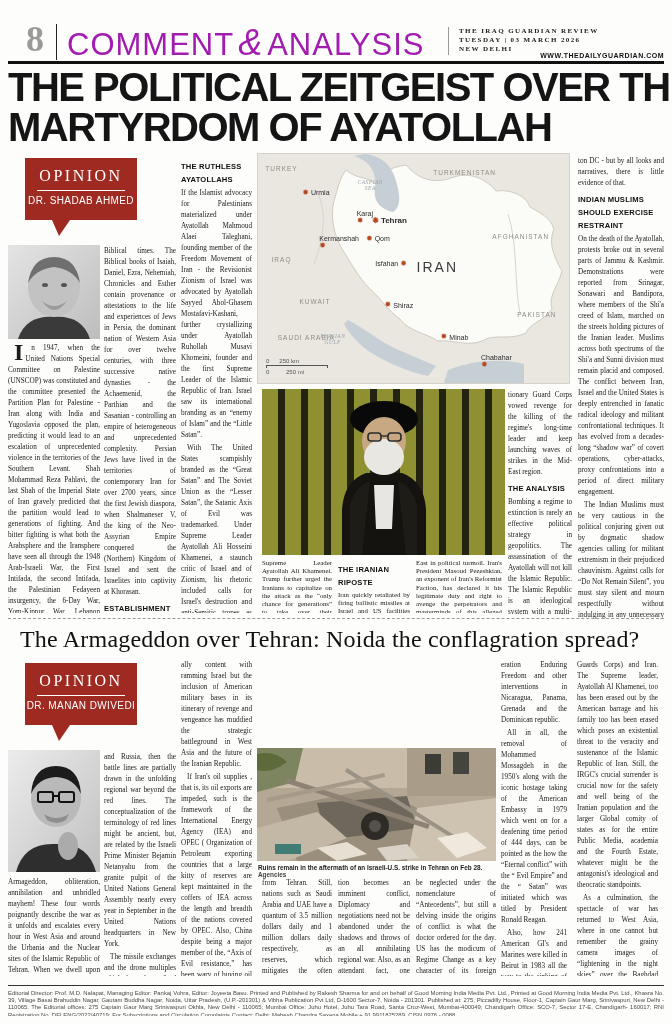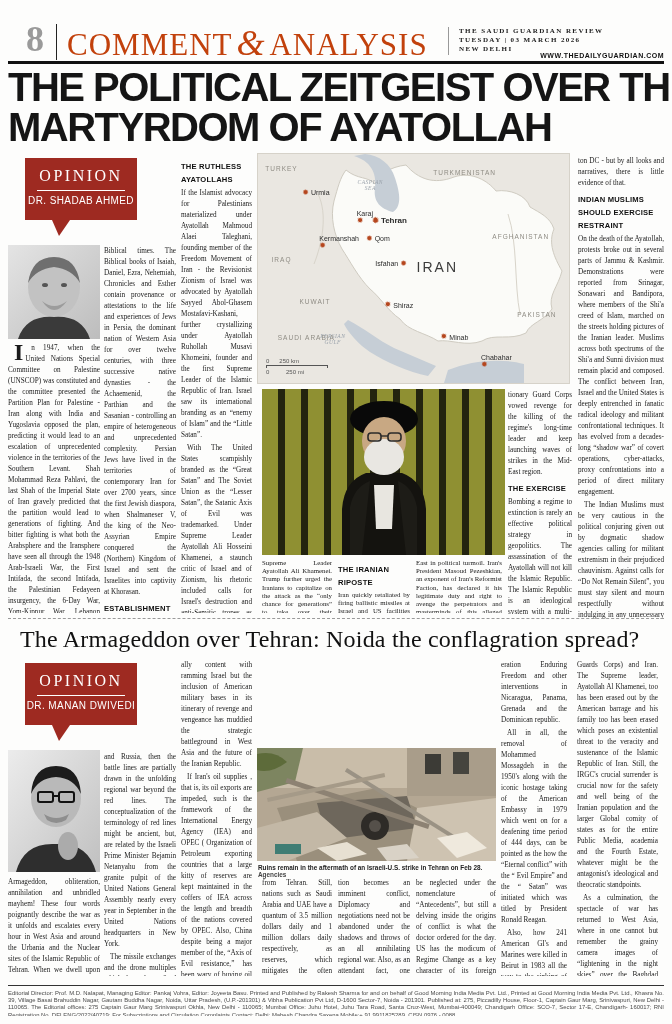--- a/index.html
+++ b/index.html
@@ -2,21 +2,21 @@
 <html><head>
 <meta charset="utf-8">
 <style>
   html,body{margin:0;padding:0;background:#888;}
   #page{position:relative;width:672px;height:1024px;background:#fdfdfc;margin:0 auto;overflow:hidden;
         font-family:"Liberation Serif",serif;color:#1a1a1a;}
   .abs{position:absolute;}
   
   .pagenum{font-family:"Liberation Serif",serif;font-weight:bold;font-size:36px;color:#9a9a9a;}
   .mast-vline{width:1px;background:#222;}
-  .section-title{font-family:Liberation Serif, serif;font-size:31px;letter-spacing:1px;color:#c2410c;white-space:nowrap;}
+  .section-title{font-family:Liberation Sans, sans-serif;font-size:31px;letter-spacing:1px;color:#a21caf;white-space:nowrap;}
   .section-title .amp{font-style:italic;font-size:36px;padding:0 4px;}
   .mast-right{font-family:"Liberation Serif",serif;font-weight:bold;font-size:7px;letter-spacing:1.4px;color:#222;line-height:9px;}
   .website{font-family:"Liberation Sans",sans-serif;font-weight:bold;font-size:7px;letter-spacing:.5px;color:#111;text-align:right;}
   .rule-thick{height:3px;background:#111;}
   .rule-thin{height:1px;background:#111;}
   
   .headline1{font-family:"Liberation Sans",sans-serif;font-weight:bold;font-size:40px;line-height:40px;
              letter-spacing:-1.5px;color:#151515;white-space:nowrap;}
   .headline2{font-family:"Liberation Serif",serif;font-size:24px;color:#111;white-space:nowrap;letter-spacing:.2px;}
   
@@ -65,21 +65,21 @@
 </head>
 <body>
 
 <div id="page">
 
   <div class="abs pagenum" style="left:26px;top:18px;">8</div>
   <div class="abs mast-vline" style="left:56px;top:24px;height:36px;"></div>
   <div class="abs section-title" style="left:67px;top:22px;"><span>COMMENT</span><span class="amp">&amp;</span><span>ANALYSIS</span></div>
   <div class="abs mast-vline" style="left:448px;top:27px;height:28px;background:#999;"></div>
   <div class="abs mast-right" style="left:459px;top:27px;">
-    <div>THE SAUDI GUARDIAN REVIEW</div>
+    <div>THE IRAQ GUARDIAN REVIEW</div>
     <div>TUESDAY | 03 MARCH 2026</div>
     <div>NEW DELHI</div>
   </div>
   <div class="abs website" style="right:8px;top:52px;width:200px;">WWW.THEDAILYGUARDIAN.COM</div>
   <div class="abs rule-thick" style="left:8px;top:61px;width:656px;"></div>
 
   <div class="abs headline1" style="left:8px;top:67px;">THE POLITICAL ZEITGEIST OVER THE</div>
   <div class="abs headline1" style="left:8px;top:107px;">MARTYRDOM OF AYATOLLAH</div>
 
   <div class="abs opinion-box" style="left:25px;top:158px;width:112px;height:62px;">
@@ -212,21 +212,21 @@
   <div class="abs col small" style="left:338px;top:559px;width:72px;height:54px;">
       <div class="bh">THE IRANIAN RIPOSTE</div>
       <p class="noind">Iran quickly retaliated by firing ballistic missiles at Israel and US facilities across the Middle East - including in Bahrain, Kuwait, Qatar and the United Arab Emirates, descending the Middle</p>
     </div>
   <div class="abs col small" style="left:416px;top:559px;width:86px;height:54px;">
       <p class="noind">East in political turmoil. Iran's President Masoud Pezeshkian, an exponent of Iran's Reformist Faction, has declared it his legitimate duty and right to avenge the perpetrators and masterminds of this alleged historic crime. Iran's Revolu-</p>
     </div>
 
   <div class="abs col" style="left:508px;top:390px;width:64px;height:224px;">
       <p class="noind">tionary Guard Corps vowed revenge for the killing of the regime's long-time leader and keep launching waves of strikes in the Mid-East region.</p>
-      <div class="bh">THE EXERCISE</div>
+      <div class="bh">THE ANALYSIS</div>
       <p class="noind">Bombing a regime to extinction is rarely an effective political strategy in geopolitics. The assassination of the Ayatollah will not kill the Islamic Republic. The Islamic Republic is an ideological system with a multi-layered elite base of support. The relative pontifical theocracy will likely survive, mauled and contused, but standing. The salutary lesson from this political misadventure is bidding farewell to the Disarmament movement in the SWANA region (South West Asia and Northern Africa). The repetitive escalatory cycle-can only end if sane heads prevail in Tel Aviv, Tehran and Washing-</p>
     </div>
   <div class="abs col" style="left:578px;top:156px;width:86px;height:464px;">
       <p class="noind">ton DC - but by all looks and narratives, there is little evidence of that.</p>
       <div class="bh">INDIAN MUSLIMS SHOULD EXERCISE RESTRAINT</div>
       <p class="noind">On the death of the Ayatollah, protests broke out in several parts of Jammu &amp; Kashmir. Demonstrations were reported from Srinagar, Sonawari and Bandipora, where members of the Shi'a creed of Islam, marched on the streets holding pictures of the Iranian leader. Muslims across both spectrums of the Shi'a and Sunni division must remain placid and composed. The conflict between Iran, Israel and the United States is deeply entrenched in fanatic radical ideology and militant confrontational techniques. It has evolved from a decades-long “shadow war” of covert operations, cyber-attacks, proxy confrontations into a period of direct military engagement.</p>
       <p>The Indian Muslims must be very cautious in the political conjuring given out by dogmatic shadow agencies calling for militant extremism in their prejudiced chauvinism. Against calls for “Do Not Remain Silent”, you must stay silent and mourn respectfully without indulging in any unnecessary iconoclasm and digital rage baiting. It must be remembered that the geopolitical fallout between Iran, Israel and USA is the result of their own geopolitical international strategy and zugzwang.</p>
       <p class="bio">Dr Shadab Ahmed is an Oral &amp; Maxillofacial Surgeon, acclaimed columnist and author, renowned for his insightful writings on Indian History, International Relations, Geopolitics &amp; Ethnic Culture. Views are personal.</p>
     </div>
 

